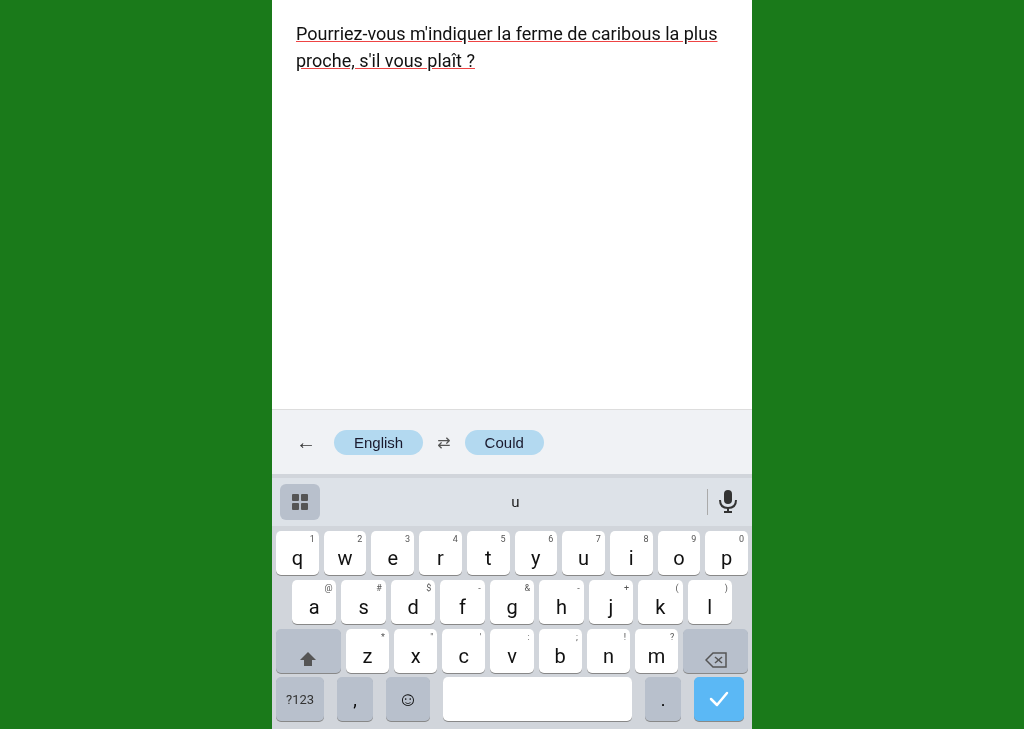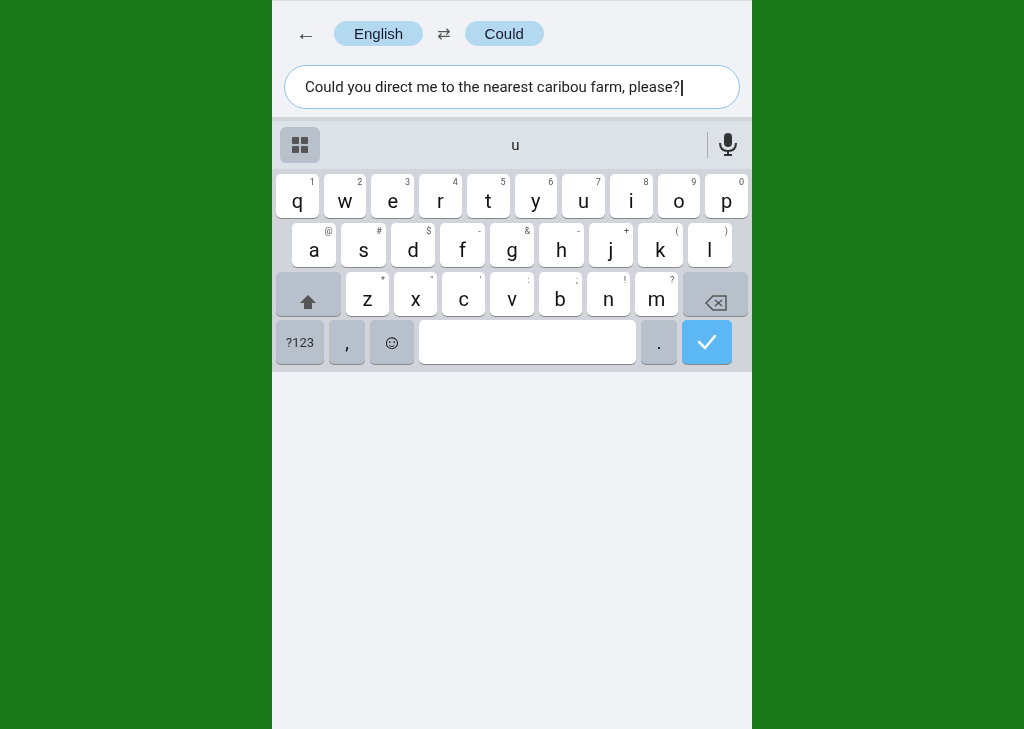--- a/index.html
+++ b/index.html
@@ -181,22 +181,22 @@
       font-size: 14px;
       color: #333;
       box-shadow: 0 1px 0 #888;
     }
     .key-wide {
       flex: 1.5;
     }
     .bottom-row {
       display: flex;
       align-items: center;
-      gap: 5px;
-      margin: 4px 20px 8px 4px;
+      gap: 13px;
+      margin: 4px 8px 8px 4px;
     }
     .key-123 {
       background: #b8c0cc;
       border-radius: 5px;
       height: 44px;
       padding: 0 10px;
       display: flex;
       align-items: center;
       justify-content: center;
       font-size: 13px;
@@ -270,35 +270,33 @@
     }
     .backspace-key {
       background: #b8c0cc;
     }
   </style>
 </head>
 <body>
 
 <div class="phone-panel">
 
+  <div class="translation-display">
+    <p class="translated-text">Pourriez-vous m'indiquer la ferme de caribous la plus proche, s'il vous plaît ?</p>
+  </div>
 
   <div class="translator-bar">
     <div class="back-btn">
       <span>←</span>
     </div>
     <button class="lang-btn">English</button>
     <span class="swap-icon">⇄</span>
     <button class="lang-btn">Could</button>
   </div>
 
-  <div class="input-area">
-    <span class="input-text">
-      <span>Could you direct me to the nearest caribou farm, please?</span><span class="cursor"></span>
-    </span>
-  </div>
 
   <div class="keyboard">
 
     <div class="suggestions-row">
       <div class="emoji-keyboard-btn">
         <div class="emoji-keyboard-icon">
           <span></span>
             <span></span>
             <span></span>
             <span></span>

